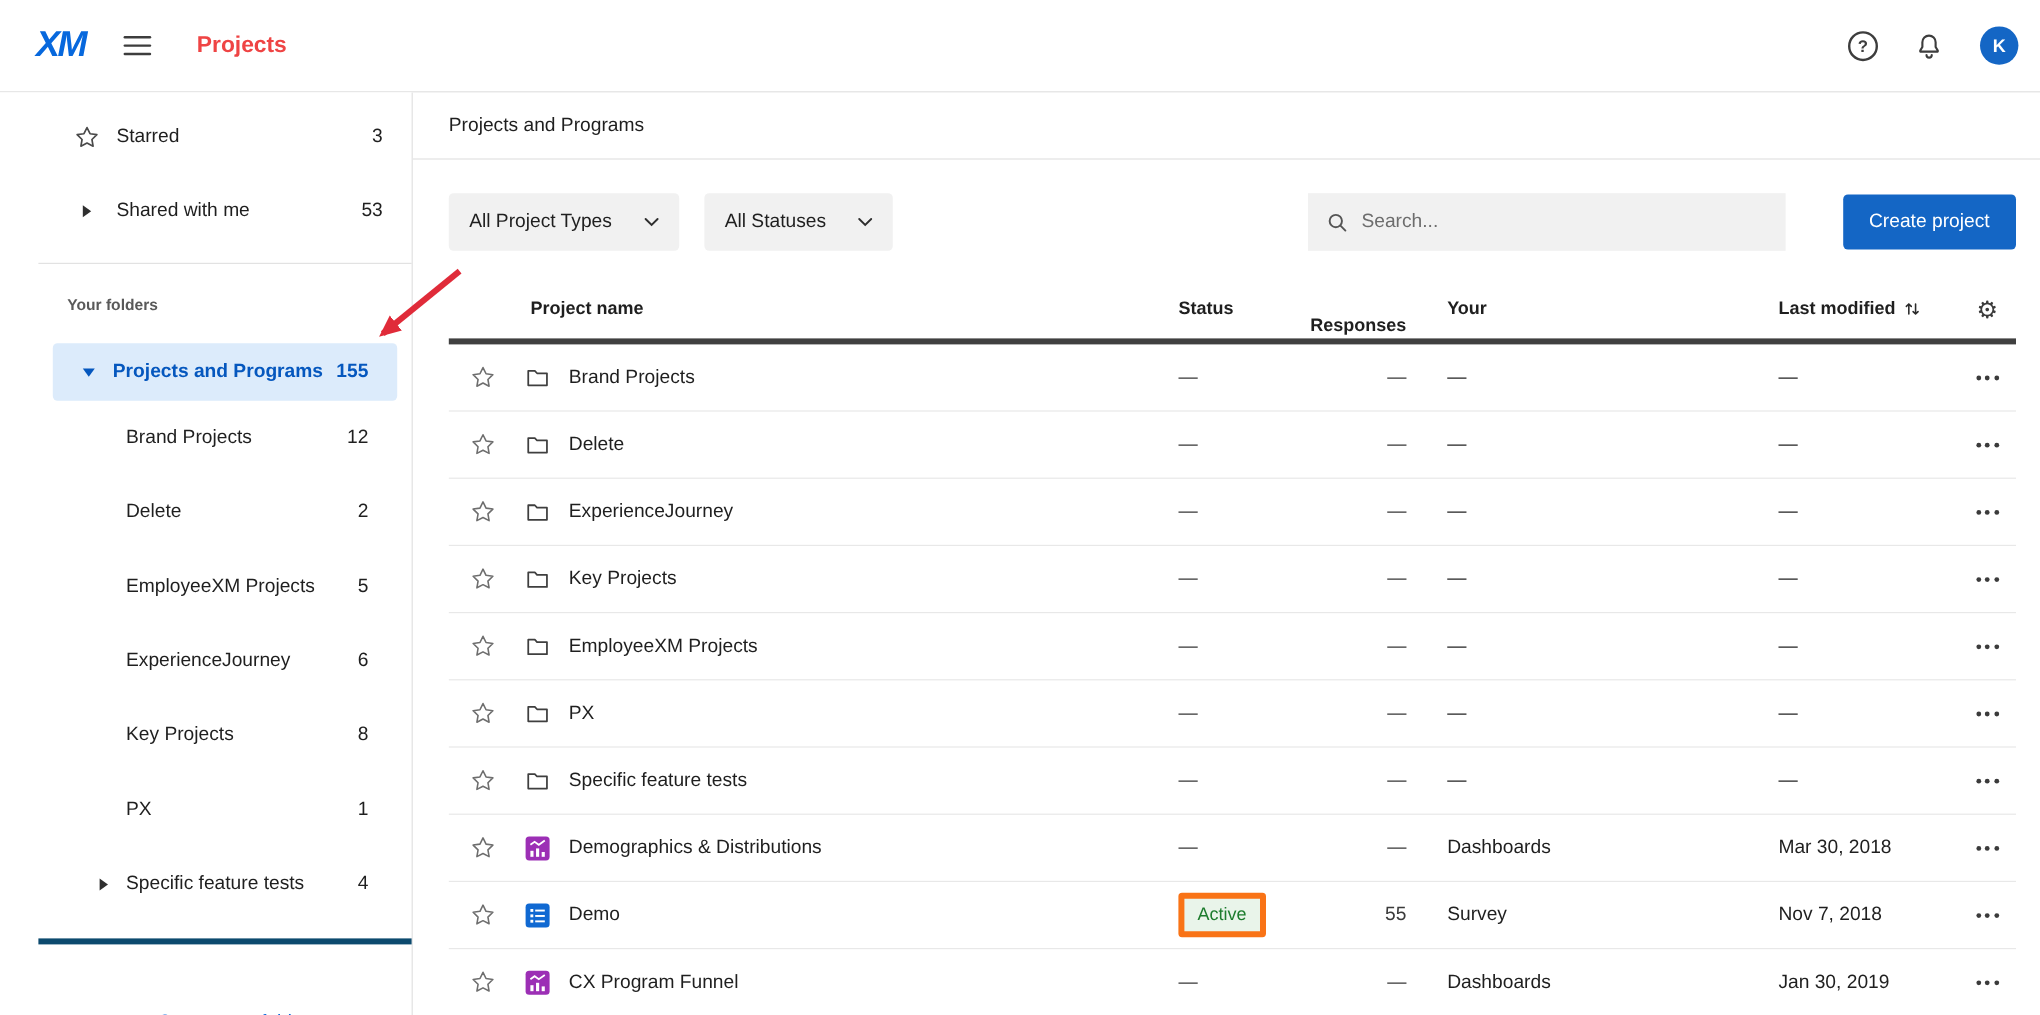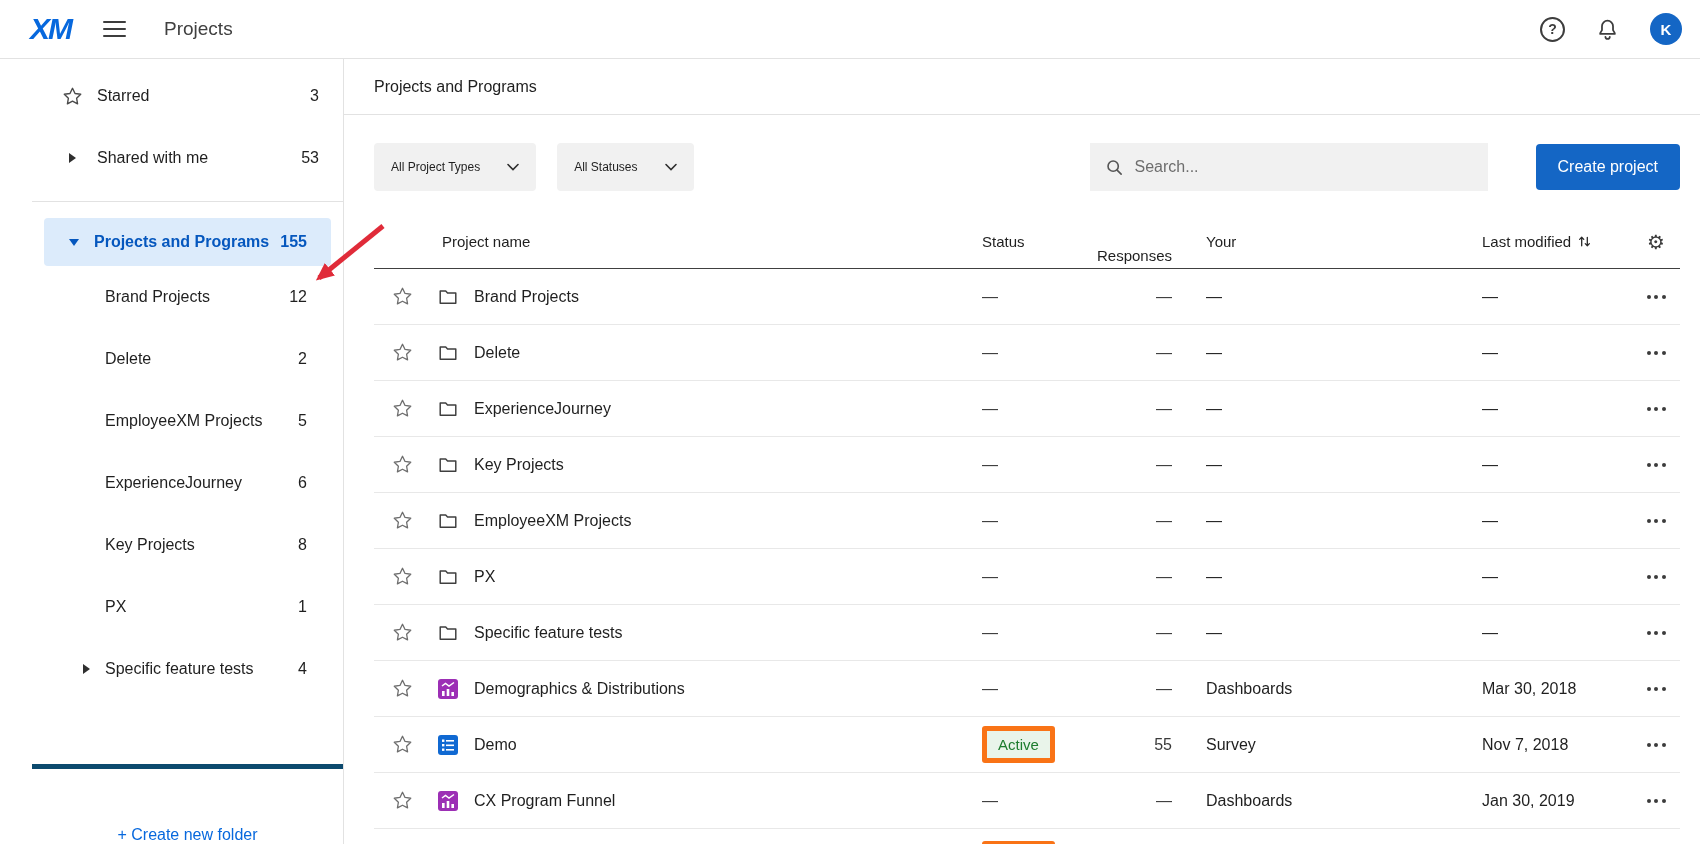--- a/index.html
+++ b/index.html
@@ -3,27 +3,27 @@
 <meta charset="utf-8">
 <style>
   * { margin:0; padding:0; box-sizing:border-box; }
   html,body { width:1700px; height:846px; }
   body {
     font-family:"Liberation Sans", sans-serif;
     background:#fff; color:#1f1f1f;
     overflow:hidden; position:relative;
   }
   
-  .topbar { height:59px; display:flex; align-items:center; padding:0 18px 0 30px;
+  .topbar { height:77px; display:flex; align-items:center; padding:0 18px 0 30px;
             border-bottom:1px solid #e2e2e2; background:#fff; }
   .logo { font-size:30px; font-weight:bold; font-style:italic; letter-spacing:-2px;
           color:var(--accent,#0768dd); margin-right:32px; cursor:pointer; }
   .hamburger { width:23px; display:flex; flex-direction:column; gap:4.5px; margin-right:38px; cursor:pointer; }
   .hamburger span { height:2.5px; background:#3d3d3d; border-radius:1px; }
-  .topbar-title { font-size:19px; color:#404040; }
+  .topbar-title { font-size:19px; color:#ef4444;font-weight:bold; }
   .topbar-right { margin-left:auto; display:flex; align-items:center; gap:30px; }
   .help-icon { width:25px; height:25px; border:2px solid #3d3d3d; border-radius:50%;
                display:flex; align-items:center; justify-content:center;
                font-size:14px; font-weight:bold; color:#3d3d3d; cursor:pointer; }
   .icon-btn { display:flex; align-items:center; cursor:pointer; }
   .avatar { width:32px; height:32px; border-radius:50%; background:var(--primary_button,#1466c5);
             color:#fff; display:flex; align-items:center; justify-content:center;
             font-size:15px; font-weight:bold; cursor:pointer; }
   
   .layout { display:flex; height:785px; }
@@ -52,35 +52,35 @@
   .side-subitem .folder-caret { margin-right:15px; flex:0 0 7px; }
   .create-folder-block { margin-top:auto; border-top:5px solid #0c4a6e; height:80px;
                          display:flex; align-items:flex-end; justify-content:center; }
   .create-folder-link { color:var(--accent,#0768dd); font-size:16px; cursor:pointer; }
   
   .main { flex:1; height:785px; overflow:hidden; display:flex; flex-direction:column; }
   .page-header { height:56px; flex:0 0 56px; border-bottom:1px solid #e2e2e2;
                  display:flex; align-items:center; padding-left:30px; font-size:16px; color:#1f1f1f; }
   .filters { margin-top:26px; padding:0 20px 0 30px; display:flex; align-items:center; height:52px; flex:0 0 52px; }
   .dropdown { height:48px; background:#f1f1f1; border-radius:4px; display:flex; align-items:center;
-              padding:0 16px 0 17px; font-size:12px; color:#1f1f1f; cursor:pointer; }
+              padding:0 16px 0 17px; font-size:16px; color:#1f1f1f; cursor:pointer; }
   .dropdown .chev { margin-left:26px; display:flex; }
   .dropdown + .dropdown { margin-left:21px; }
   .searchbox { margin-left:auto; width:398px; height:48px; background:#f1f1f1; border-radius:0;
                display:flex; align-items:center; padding:0 14px 0 15px; }
   .searchbox input { border:none; outline:none; background:transparent; font-size:16px;
                      font-family:"Liberation Sans",sans-serif; color:#1f1f1f; width:100%; margin-left:11px; }
   .searchbox input::placeholder { color:#6d6d6d; }
   .create-btn { margin-left:48px; height:46px; padding:0 22px; background:var(--primary_button,#1466c5);
                 color:#fff; border:none; border-radius:4px; font-size:16px;
                 font-family:"Liberation Sans",sans-serif; cursor:pointer; }
   
   .table { margin-top:22px; padding:0 20px 0 30px; }
   .tgrid { display:grid; grid-template-columns:56px 44px 1fr 120px 92px 288px 162px 48px; align-items:center; }
-  .thead { height:54px; border-bottom:1px solid #404040; font-size:15px; font-weight:normal; color:#1f1f1f; }
+  .thead { height:54px; border-bottom:5px solid #404040; font-size:15px; font-weight:bold; color:#1f1f1f; }
   .th.name-col { grid-column:2/4; padding-left:12px; }
   .th.status-col { padding-left:12px; }
   .th.resp-col { text-align:right; padding-right:10px;margin-top:27px; }
   .th.type-col { padding-left:24px; }
   .th.mod-col { padding-left:12px; display:flex; align-items:center; gap:6px; }
   .th.actions-col { display:flex; justify-content:center; }
   .gear { font-family:"DejaVu Sans", sans-serif; font-size:20px; color:#3b3b3b; cursor:pointer; line-height:1; }
   .trow { height:56px; border-bottom:1px solid #e8e8e8; font-size:16px; }
   .star-cell { display:flex; justify-content:center; }
   .star { display:flex; cursor:pointer; }
@@ -138,20 +138,21 @@
       <span class="count">3</span>
     </div>
     <div class="side-item">
       <span class="item-icon">
           <span class="caret-right"></span>
         </span>
       <span>Shared with me</span>
       <span class="count">53</span>
     </div>
     <div class="side-divider"></div>
+    <div class="section-label">Your folders</div>
     <div class="selected-folder">
       <span class="caret-down"></span>
       <span class="flabel">Projects and Programs</span>
       <span class="count">155</span>
     </div>
     <div>
         <div class="side-subitem">
     <span class="caret-right folder-caret" style="visibility: hidden;"></span>
     <span>Brand Projects</span>
     <span class="count">12</span>

